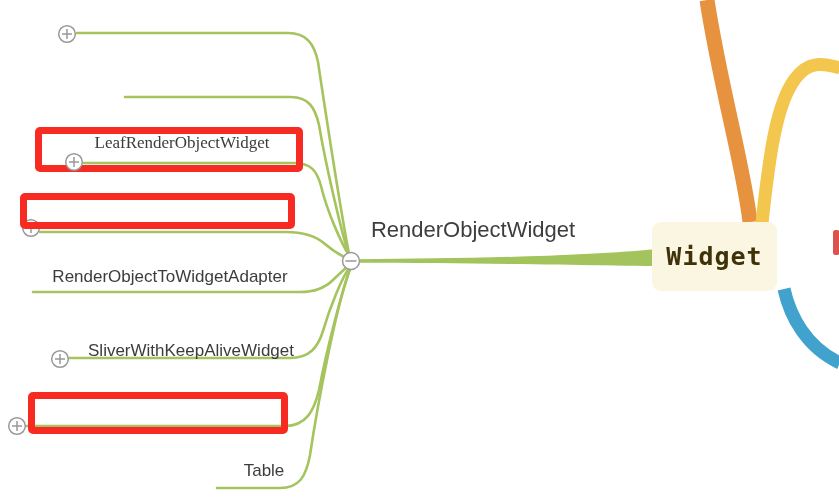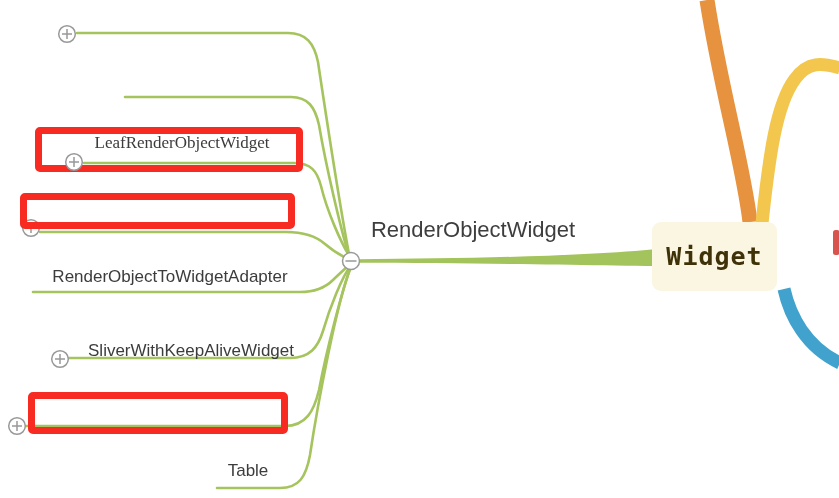--- a/index.html
+++ b/index.html
@@ -89,15 +89,15 @@
 
   <div class="root-node">
     <span>Widget</span>
   </div>
 
   <div class="branch-label" style="left:473px;top:218px;">RenderObjectWidget</div>
 
   <div class="node-label" style="left:182px;top:134px;font-family:Liberation Serif, serif;">LeafRenderObjectWidget</div>
   <div class="node-label" style="left:161px;top:268px;margin-left:9px;">RenderObjectToWidgetAdapter</div>
   <div class="node-label" style="left:167px;top:342px;margin-left:24px;">SliverWithKeepAliveWidget</div>
-  <div class="node-label" style="left:248px;top:462px;text-align:right;">Table</div>
+  <div class="node-label" style="left:264px;top:462px;text-align:right;">Table</div>
 
 </div>
 
 </body></html>

